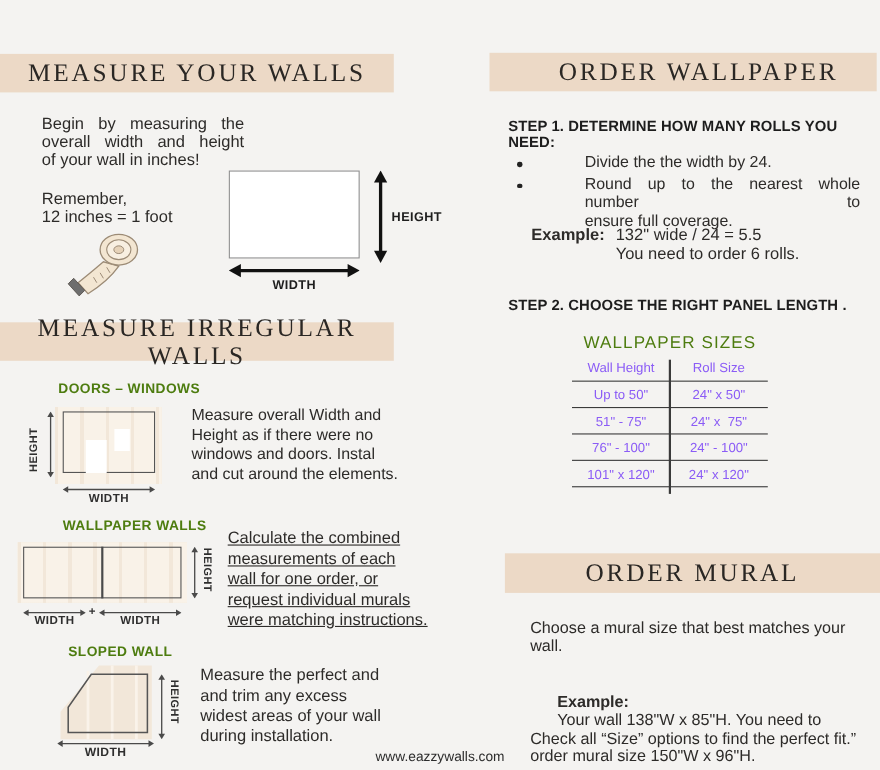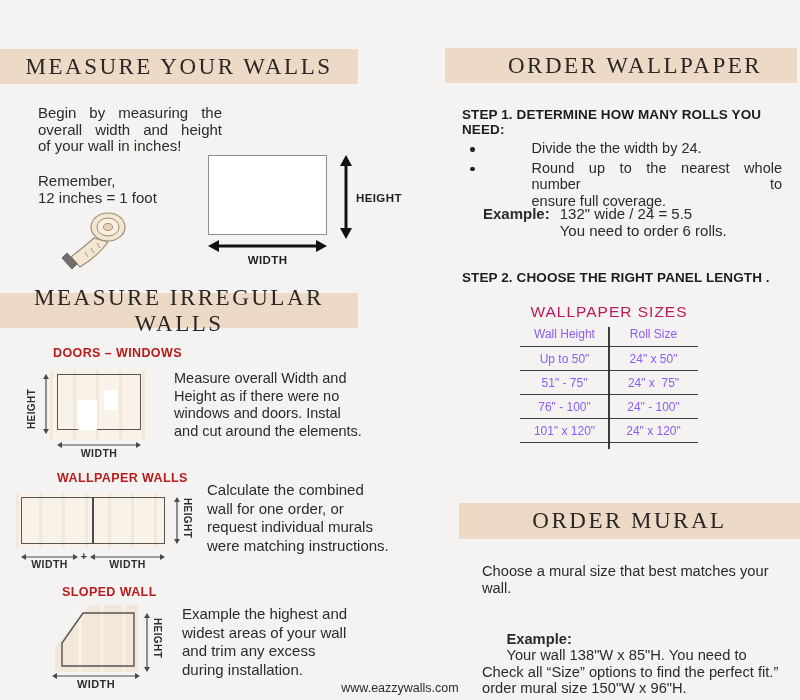--- a/index.html
+++ b/index.html
@@ -13,21 +13,21 @@
     --tline:#3a3a3a;
   }
   *{margin:0;padding:0;box-sizing:border-box;}
   html,body{background:#ddd;}
   body{font-family:"Liberation Sans",sans-serif;}
   .page{position:relative;width:800px;height:700px;background:var(--bg);overflow:hidden;margin:0 auto;}
 
   .band{position:absolute;background:var(--band);display:flex;align-items:center;justify-content:center;
         font-family:"Liberation Serif",serif;font-size:23px;letter-spacing:2.5px;color:var(--ink);}
 
-  .sub-label{position:absolute;font-weight:700;font-size:12.5px;letter-spacing:.4px;color:#b91c1c;}
+  .sub-label{position:absolute;font-weight:700;font-size:12.5px;letter-spacing:.4px;color:#4d7c0f;}
   .body-text{position:absolute;font-size:14.5px;color:var(--body);}
   .body-text div{white-space:pre-wrap;}
   .jline{text-align:justify;text-align-last:justify;}
 
   
   .wall-rect{position:absolute;left:208px;top:155px;width:119px;height:80px;background:#fff;border:1.5px solid #8f8f8f;}
   .dim-label{position:absolute;font-weight:600;font-size:11.5px;letter-spacing:.4px;color:#1e1e1e;}
 
   
   .mini-wall{position:absolute;background-color:var(--wallbeige);
@@ -52,21 +52,21 @@
   .bullet{display:flex;gap:9px;margin-bottom:3px;}
   .dot{flex:0 0 auto;width:4.5px;height:4.5px;border-radius:50%;background:#222;margin-top:7px;}
   .btext{line-height:16.5px;padding-left:48px;}
   .btext div{white-space:pre-wrap;}
 
   .example-row{position:absolute;display:flex;font-size:15px;color:var(--body);line-height:16.5px;}
   .example-row b{margin-right:10px;}
   .example-row .lines div{white-space:pre-wrap;}
 
   .step-title{position:absolute;font-weight:700;font-size:13.5px;color:#1d1d1d;letter-spacing:.1px;}
-  .table-title{position:absolute;left:520px;top:303px;width:178px;text-align:center;font-size:15.5px;letter-spacing:1px;color:#be185d;}
+  .table-title{position:absolute;left:520px;top:303px;width:178px;text-align:center;font-size:15.5px;letter-spacing:1px;color:#4d7c0f;}
 
   .footer{position:absolute;left:0;right:0;top:681px;text-align:center;font-size:12.5px;color:#2c2c2c;}
 </style>
 </head>
 <body>
 
 <div class="page">
 
   <div class="band" style="left:0;top:49px;width:358px;height:35px;">
     <span>MEASURE YOUR WALLS</span>
@@ -156,22 +156,23 @@
   </svg>
   <div class="mini-dim" style="left:79px;top:550px;width:10px;">+</div>
   <svg class="arrow" style="left:90px;top:553px;" width="75" height="8" viewBox="0 0 75 8">
     <line x1="3" y1="4" x2="72" y2="4" stroke="#4a4a4a" stroke-width="1.2"></line>
     <polygon points="0,4 5,1 5,7" fill="#4a4a4a"></polygon>
     <polygon points="75,4 70,1 70,7" fill="#4a4a4a"></polygon>
   </svg>
   <div class="mini-dim" style="left:21px;top:558px;width:57px;">WIDTH</div>
   <div class="mini-dim" style="left:90px;top:558px;width:75px;">WIDTH</div>
 
-  <div class="body-text" style="left:207px;top:481px;line-height:18.6px;font-size:15px;">
+  <div class="body-text" style="left:207px;top:481px;line-height:18.6px;font-size:15px;text-decoration:underline;">
     <div>Calculate the combined</div>
+    <div>measurements of each</div>
     <div>wall for one order, or</div>
     <div>request individual murals</div>
     <div>were matching instructions.</div>
   </div>
 
   <div class="sub-label" style="left:62px;top:585px;">SLOPED WALL</div>
   <svg class="arrow" style="left:40px;top:598px;" width="110" height="80" viewBox="0 0 110 80">
     <polygon points="50,7 98,7 98,74 15,74 15,49" fill="#f2e7d9"></polygon>
     <line x1="40" y1="12" x2="40" y2="74" stroke="#faf3ea" stroke-width="2.5"></line>
     <line x1="62" y1="7" x2="62" y2="74" stroke="#faf3ea" stroke-width="2.5"></line>
@@ -185,23 +186,23 @@
   </svg>
   <div class="vlabel-r" style="left:152px;top:618px;height:50px;">HEIGHT</div>
   <svg class="arrow" style="left:52px;top:672px;" width="88" height="8" viewBox="0 0 88 8">
     <line x1="3" y1="4" x2="85" y2="4" stroke="#4a4a4a" stroke-width="1.2"></line>
     <polygon points="0,4 5,1 5,7" fill="#4a4a4a"></polygon>
     <polygon points="88,4 83,1 83,7" fill="#4a4a4a"></polygon>
   </svg>
   <div class="mini-dim" style="left:52px;top:678px;width:88px;font-size:11px;">WIDTH</div>
 
   <div class="body-text" style="left:182px;top:605px;line-height:18.6px;font-size:15px;">
-    <div>Example the highest and</div>
+    <div>Measure the perfect and</div>
+    <div>and trim any excess</div>
     <div>widest areas of your wall</div>
-    <div>and trim any excess</div>
     <div>during installation.</div>
   </div>
 
   <div class="band" style="left:445px;top:48px;width:352px;height:35px;padding-left:28px;">
     <span>ORDER WALLPAPER</span>
   </div>
 
   <div class="step-title" style="left:462px;top:107px;">STEP 1. DETERMINE HOW MANY ROLLS YOU NEED:</div>
 
   <div class="bullets">

